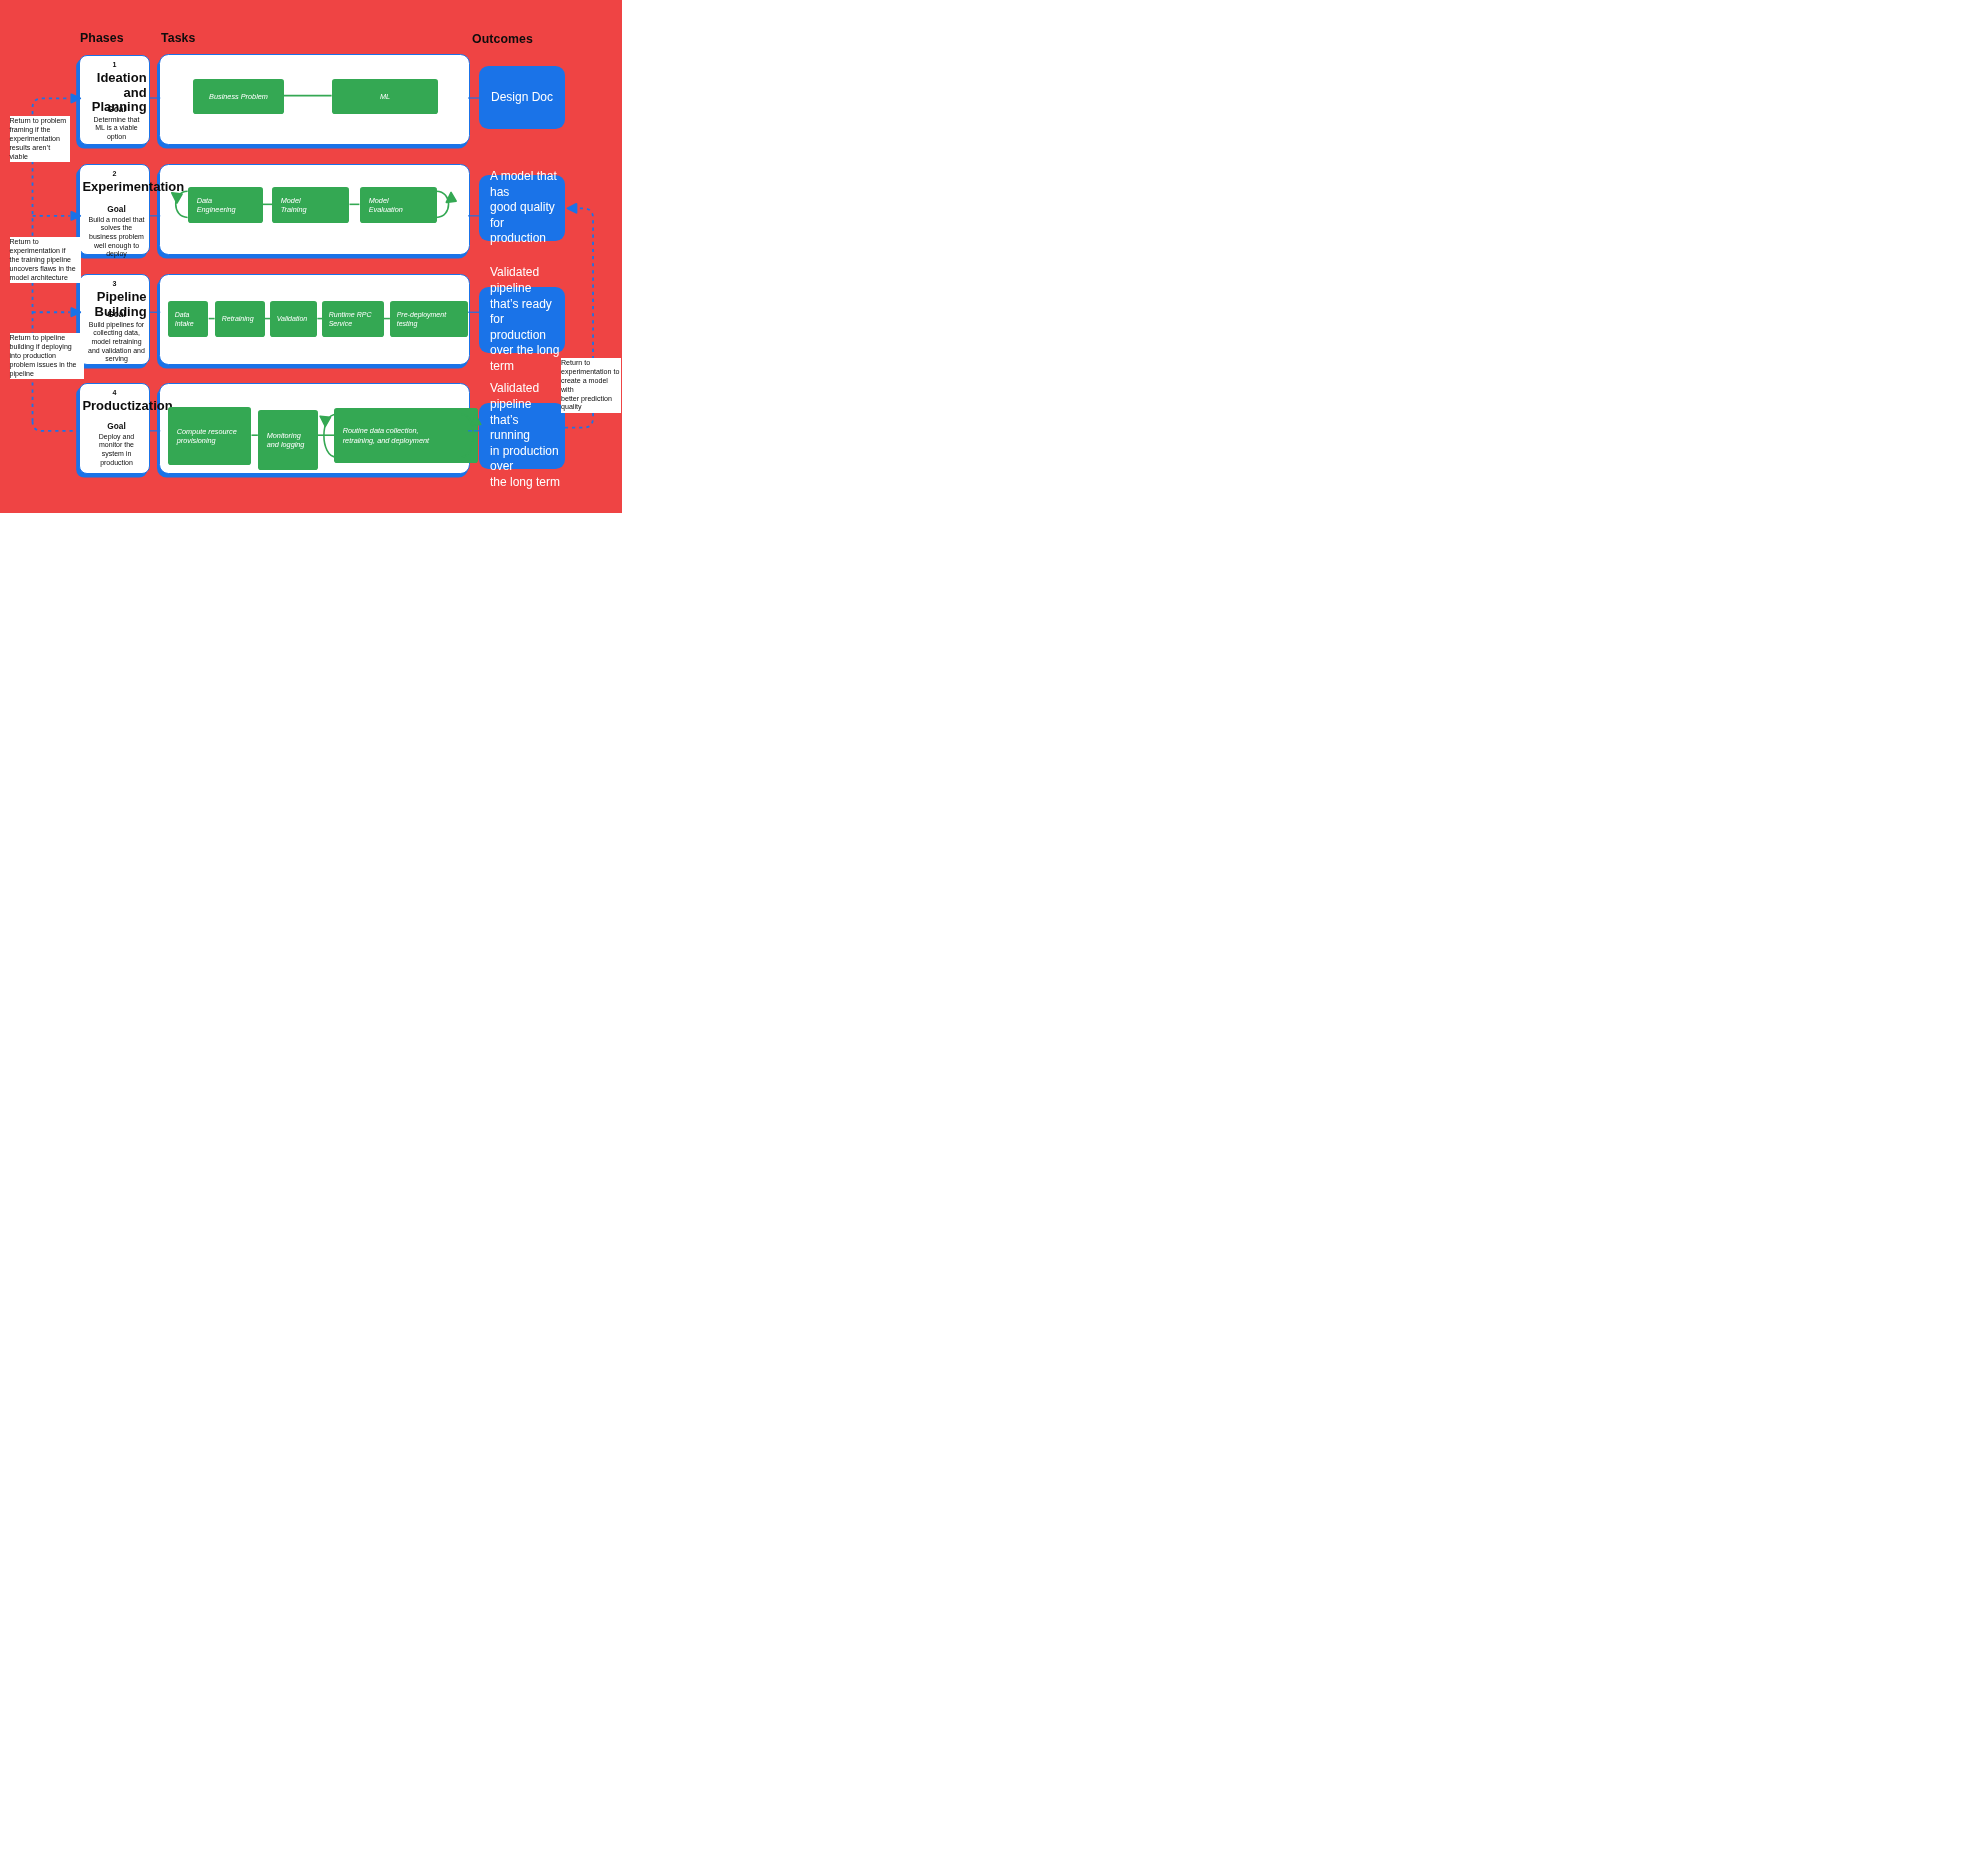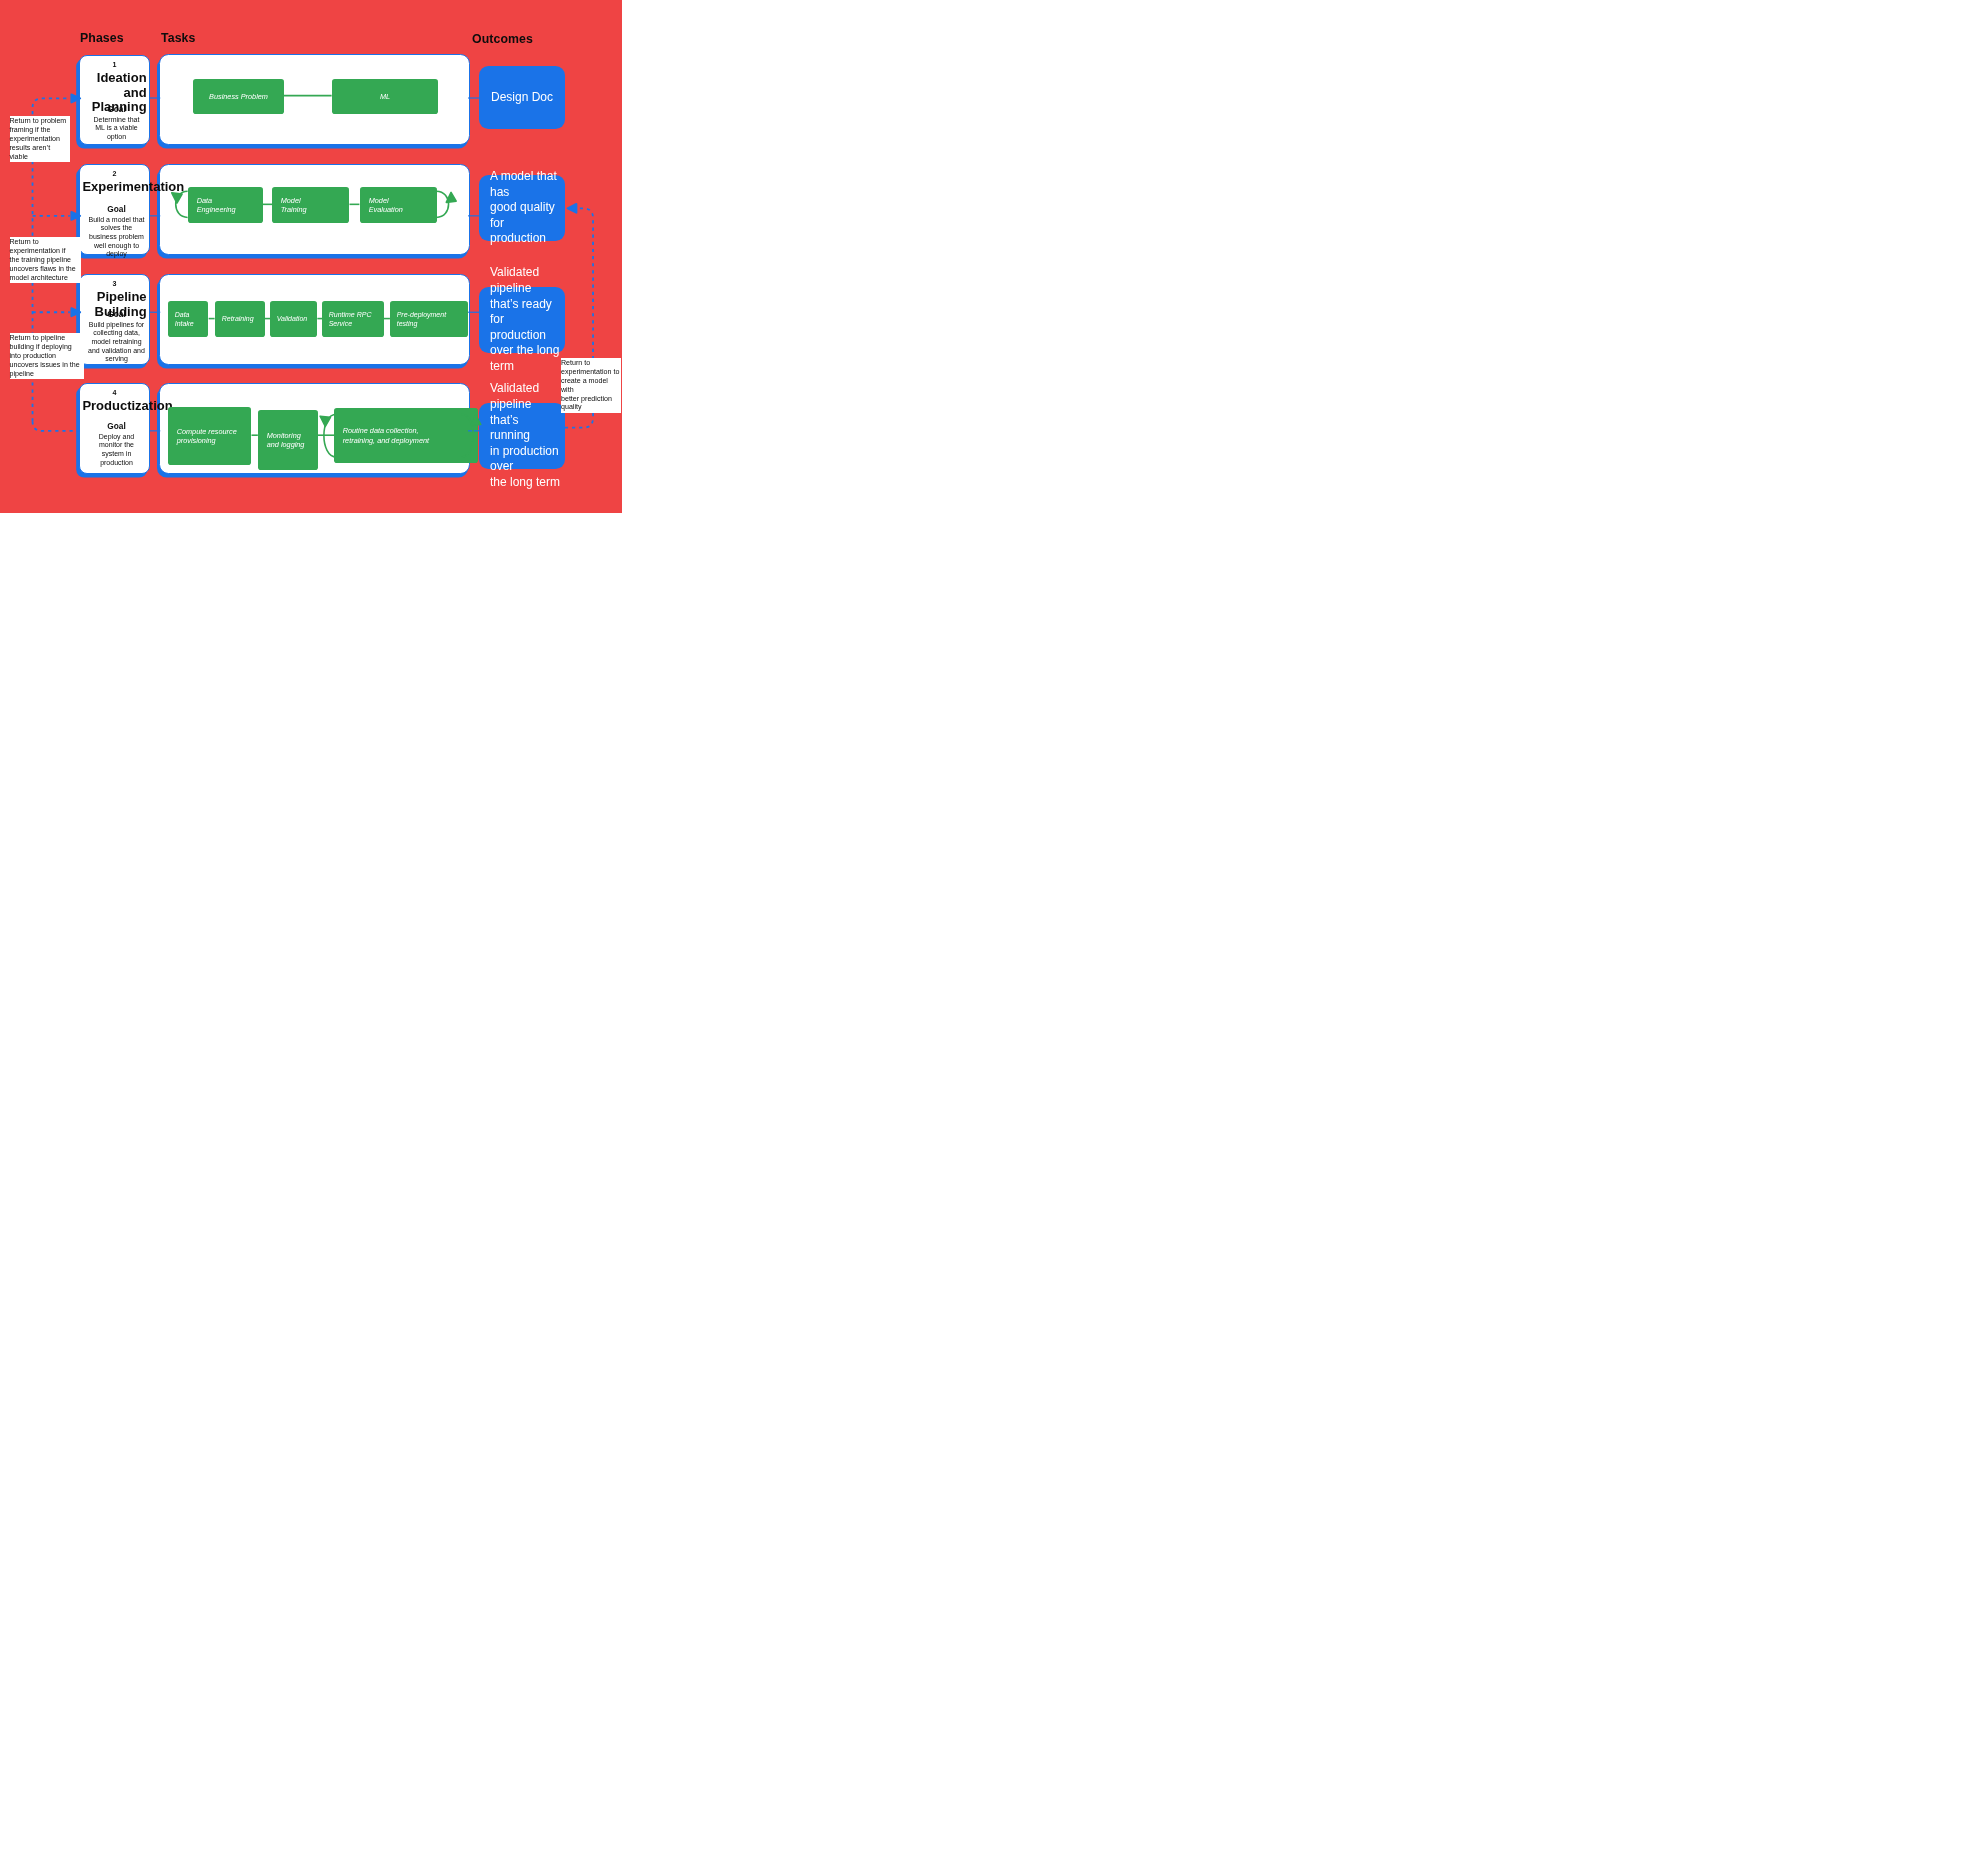--- a/index.html
+++ b/index.html
@@ -216,21 +216,21 @@
 experimentation
 results aren’t viable</div>
   <div class="note preline" style="left:9.5px;top:237px;width:71px;">Return to
 experimentation if
 the training pipeline
 uncovers flaws in the
 model architecture</div>
   <div class="note preline" style="left:9.5px;top:333px;width:74px;">Return to pipeline
 building if deploying
 into production
-uncovers issues in the
+problem issues in the
 pipeline</div>
   <div class="note preline" style="left:561px;top:358px;width:60px;">Return to
 experimentation to
 create a model with
 better prediction
 quality</div>
 
 </div>
 
 

